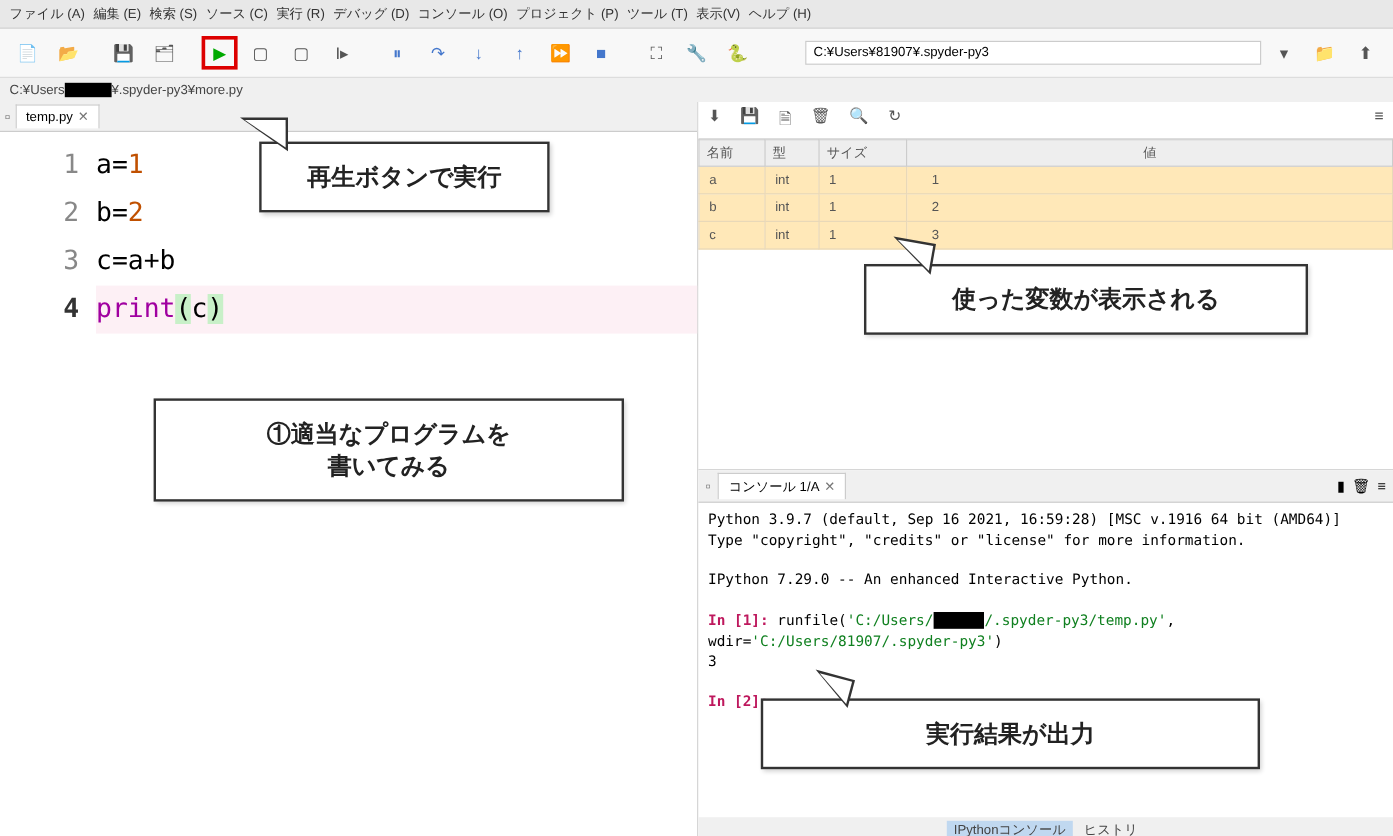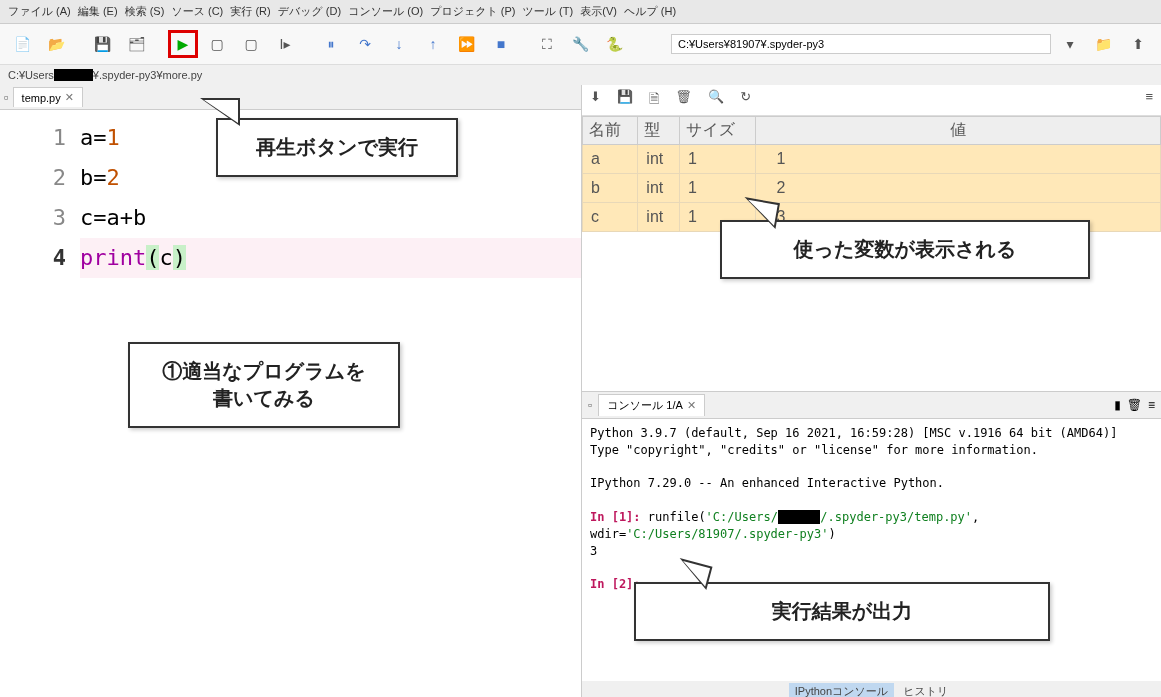--- a/index.html
+++ b/index.html
@@ -122,21 +122,21 @@
   }
   .var-toolbar {
     padding: 4px 8px;
     display: flex;
     gap: 16px;
     color: #555;
     font-size: 13px;
     border-bottom: 1px solid #ddd;
   }
   .var-toolbar .spacer { flex:1; }
-  .var-table { width: 100%; border-collapse: collapse; font-size: 16px; }
+  .var-table { width: 100%; border-collapse: collapse; font-size: 11px; }
   .var-table th {
     background: #eee;
     border: 1px solid #ccc;
     padding: 3px 6px;
     font-weight: normal;
     color: #555;
     text-align: left;
   }
   .var-table td {
     border: 1px solid #e8d8b8;
@@ -202,21 +202,21 @@
     border-top: 0px solid transparent;
     border-bottom: 28px solid transparent;
   }
   .callout.c1 .arrow::after {
     content:"";
     position:absolute; top:2px; left:4px;
     border-right: 34px solid #fff;
     border-top: 0px solid transparent;
     border-bottom: 23px solid transparent;
   }
-  .callout.c2 { top: 342px; left: 128px; width: 272px; }
+  .callout.c2 { top: 332px; left: 128px; width: 392px; }
   .callout.c3 { top: 220px; left: 720px; width: 370px; }
   .callout.c3 .arrow {
     top: -22px; left: 20px;
     border-right: 36px solid #333;
     border-top: 0px solid transparent;
     border-bottom: 26px solid transparent;
     transform: rotate(10deg);
   }
   .callout.c3 .arrow::after {
     content:"";

